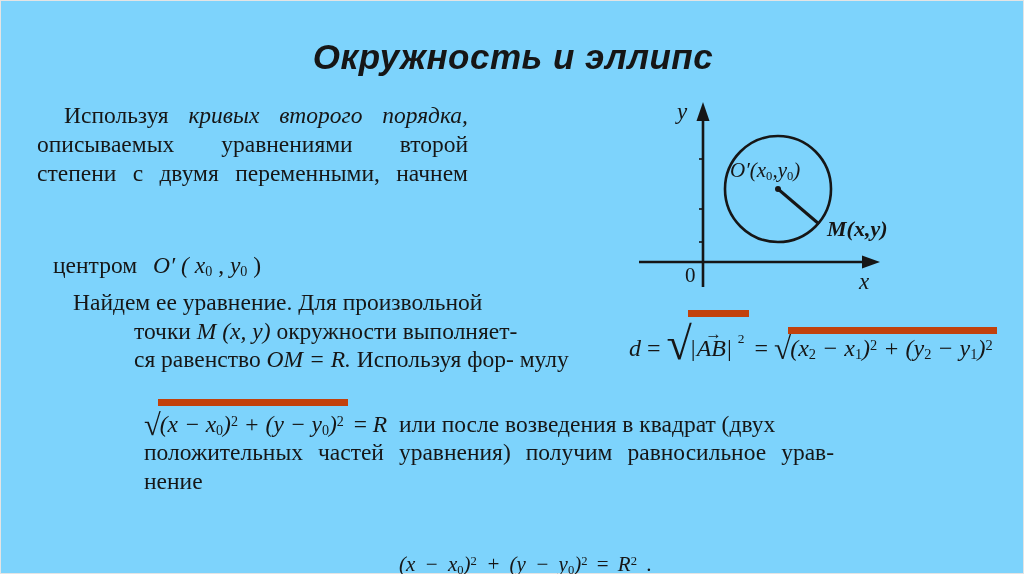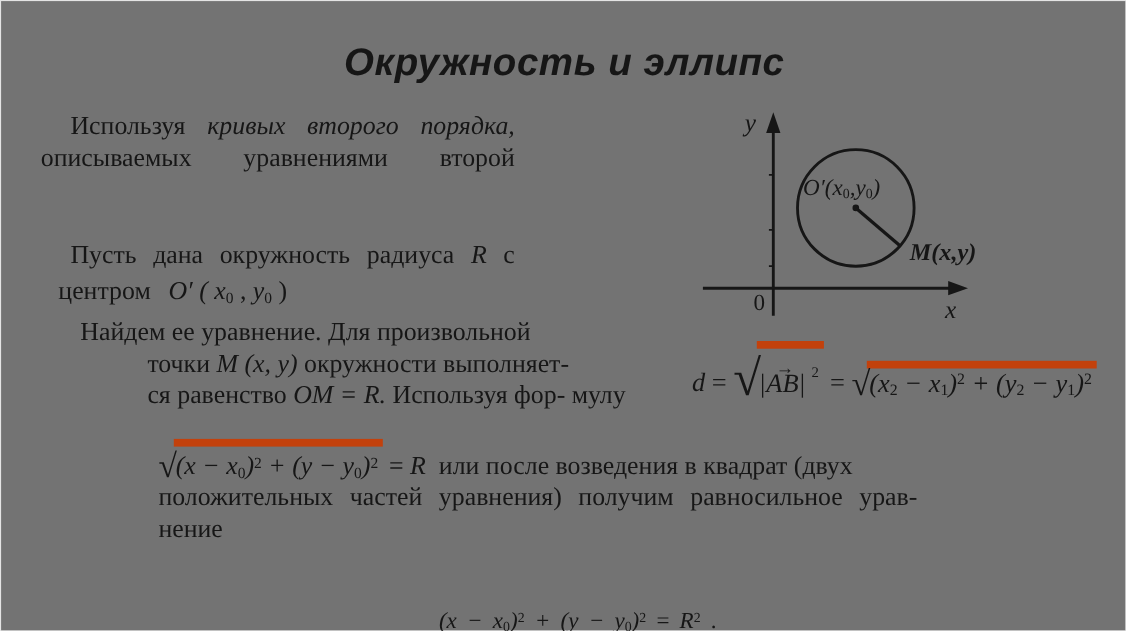--- a/index.html
+++ b/index.html
@@ -4,21 +4,21 @@
 <style>
   * { margin:0; padding:0; box-sizing:border-box; }
   html,body { width:1024px; height:574px; }
   body {
     background:#ffffff;
     font-family:"Liberation Serif","DejaVu Serif",serif;
     color:#161616;
     position:relative;
     overflow:hidden;
   }
-  .page { position:absolute; inset:0; background:#737373; border:1px solid #e4e4e4; }
+  .page { position:absolute; inset:0; background:#7dd3fc; border:1px solid #e4e4e4; }
   .abs { position:absolute; }
   .title {
     left:0; top:36px; width:1024px; text-align:center;
     font-family:"Liberation Sans","DejaVu Sans",sans-serif;
     font-weight:bold; font-style:italic; font-size:35px; letter-spacing:0.5px;
   }
   .line { font-size:23.5px; line-height:29px; white-space:nowrap; }
   .just { white-space:normal; text-align:justify; text-align-last:justify; }
   i, .it { font-style:italic; }
   sub { font-size:0.60em; vertical-align:-0.22em; font-style:normal; }
@@ -45,22 +45,22 @@
 </style>
 </head>
 <body>
 
 <div class="page">
 
   <h1 class="abs title">Окружность и эллипс</h1>
 
   <div class="abs line just" style="left:36px;top:100px;width:431px;text-indent:27px"><span>Используя</span> <i>кривых второго порядка,</i></div>
   <div class="abs line just" style="left:36px;top:129px;width:431px">описываемых уравнениями второй</div>
+  <div class="abs line just" style="left:36px;top:158px;width:431px">степени с двумя переменными, начнем</div>
 
-  <div class="abs line just" style="left:36px;top:217px;width:431px;text-indent:27px"><span>Пусть дана окружность радиуса</span> <i>R</i> <span>с</span></div>
   <div class="abs line" style="left:52px;top:250px"><span class="gap-after">центром</span><i>O′ (</i> <i>x</i><sub>0</sub> <span>,</span> <i>y</i><sub>0</sub> <span>)</span></div>
 
   <div class="abs line" style="left:72px;top:287px">Найдем ее уравнение. Для произвольной</div>
   <div class="abs line" style="left:133px;top:316px"><span>точки</span> <i>M (x, y)</i> <span>окружности выполняет-</span></div>
   <div class="abs line" style="left:133px;top:344px"><span>ся равенство</span> <i>OM = R.</i> <span>Используя фор- мулу</span></div>
 
   <div class="abs line" style="left:143px;top:398px"><span class="sqrt"><span class="rad rad-s">√</span><span class="vinc"><i>(x − x</i><sub>0</sub><i>)</i><sup>2</sup><i> + (y − y</i><sub>0</sub><i>)</i><sup>2</sup></span></span> <span>=</span> <i>R</i>&nbsp; <span>или после возведения в квадрат (двух</span></div>
 
   <div class="abs line just" style="left:143px;top:437px;width:690px">положительных частей уравнения) получим равносильное урав-</div>
   <div class="abs line" style="left:143px;top:466px">нение</div>

